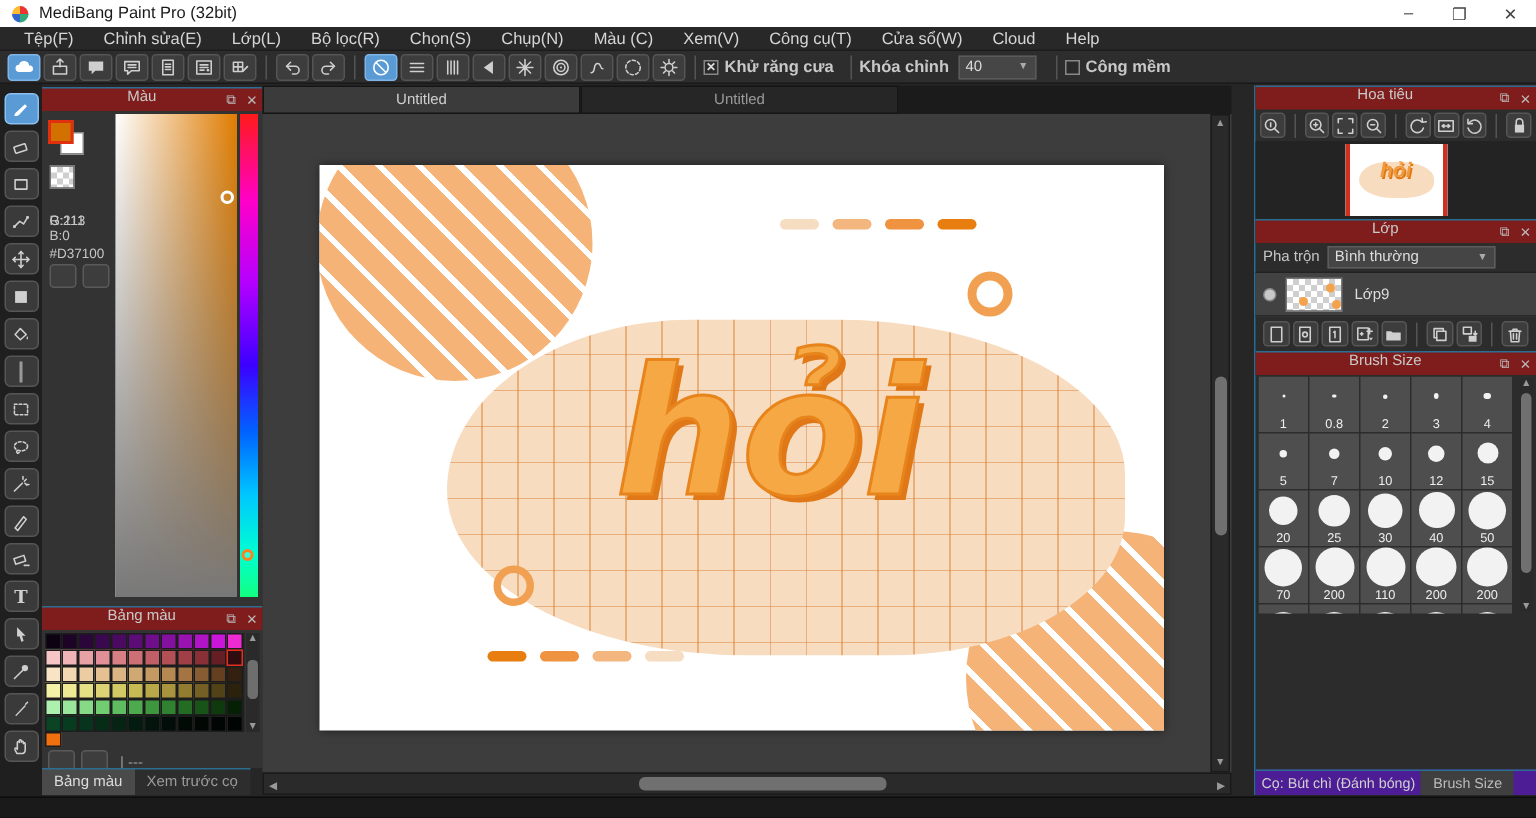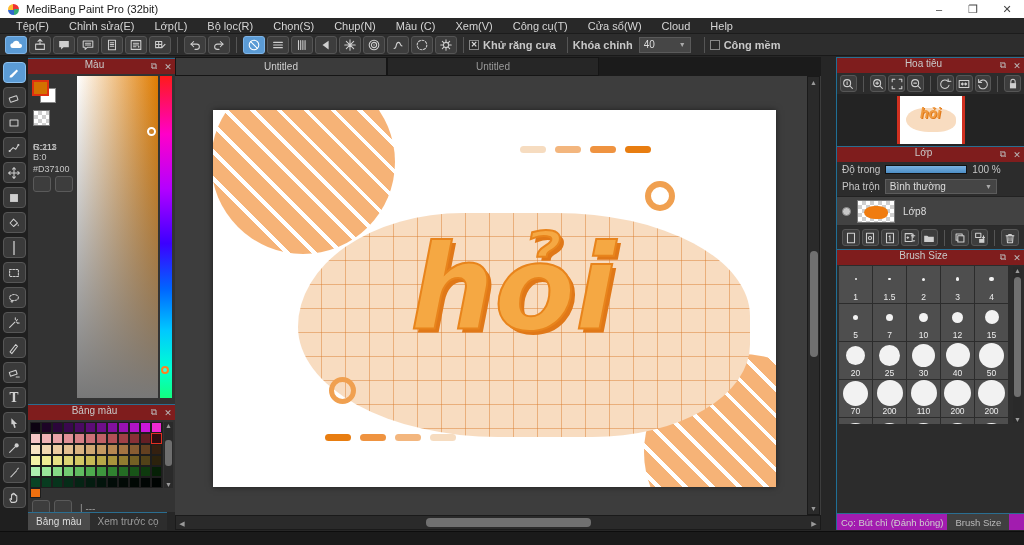--- a/index.html
+++ b/index.html
@@ -111,21 +111,21 @@
   .lname{font-size:10px;color:#ddd;white-space:nowrap;}
   #layer-actions{display:flex;align-items:center;padding:3px 4px;}
   .labtn{width:19px;height:17px;background:#3d3d3d;border:1px solid #565656;border-radius:3px;display:flex;align-items:center;justify-content:center;color:#cfcfcf;margin:0 1px;}
 
   
   #brush-grid{position:relative;margin:1px 0 0 2px;width:170px;height:158px;overflow:hidden;background:#2c2c2c;}
   .bcell{position:absolute;width:33px;height:37px;background:#4e4e4e;display:flex;flex-direction:column;align-items:center;justify-content:flex-end;}
   .bcircle{background:#f2f2f2;border-radius:50%;margin:auto;}
   .blabel{font-size:8.5px;color:#eee;height:11px;}
   #brush-scroll{position:absolute;right:2px;top:18px;width:9px;height:158px;background:#2a2a2a;}
-  #brush-status{position:absolute;left:0px;top:456px;width:188px;height:17px;background:#a21caf;display:flex;border-top:1px solid #2a6e91;}
+  #brush-status{position:absolute;left:0px;top:456px;width:188px;height:17px;background:#4c1d95;display:flex;border-top:1px solid #2a6e91;}
   #brush-status .stext{padding:0 4px;display:flex;align-items:center;font-size:9.5px;color:#cfcfcf;}
   #brush-status .stab{padding:0 8px;display:flex;align-items:center;font-size:9.5px;color:#bbb;background:#3f3f3f;}
 
   #bottombar{position:absolute;left:0;top:531px;width:1024px;height:14px;background:#1a1a1a;border-top:1px solid #0d0d0d;}
   svg{display:block;}
 </style>
 </head>
 <body>
 
 <div id="app">
@@ -713,40 +713,35 @@
     </div>
 
     <div id="panel-layers">
       <div class="phead">
         <span class="phicon"></span>
         <span class="ptitle">Lớp</span>
         <span class="phicon">⧉</span>
         <span class="phicon">✕</span>
       </div>
       <div class="row">
-        <span>Độ trong</span>
-        <div id="opacity-track">
-            <div id="opacity-fill"></div>
-          </div>
-        <span>100 %</span>
-      </div>
-      <div class="row">
         <span>Pha trộn</span>
         <div id="blend-dd">
           <span>Bình thường</span>
             <span class="caret">▼</span>
         </div>
       </div>
       <div id="layer-list">
           <div class="lrow">
             <span class="vis-dot"></span>
             <span class="lthumb">
-              <span class="oblob"></span>
-            </span>
-            <span class="lname">Lớp8</span>
+              <span class="odot" style="left: 26px; top: 3px;"></span>
+              <span class="odot" style="left: 8px; top: 12px;"></span>
+              <span class="odot" style="left: 30px; top: 14px;"></span>
+            </span>
+            <span class="lname">Lớp9</span>
           </div>
         </div>
       <div id="layer-actions">
           <span class="labtn">
             <span>
               <svg viewBox="0 0 16 16" width="14" height="14" fill="none" stroke="currentColor" stroke-width="1.2" stroke-linecap="round" stroke-linejoin="round">
                 <rect x="4" y="2.5" width="8" height="11"></rect>
               </svg>
             </span>
           </span>
@@ -820,21 +815,21 @@
         <span class="phicon">⧉</span>
         <span class="phicon">✕</span>
       </div>
       <div id="brush-grid">
           <div class="bcell" style="left: 0px; top: 0px;">
             <span class="bcircle" style="width: 2px; height: 2px;"></span>
             <span class="blabel">1</span>
           </div>
           <div class="bcell" style="left: 34px; top: 0px;">
             <span class="bcircle" style="width: 2.5px; height: 2.5px;"></span>
-            <span class="blabel">1.5</span>
+            <span class="blabel">0.8</span>
           </div>
           <div class="bcell" style="left: 68px; top: 0px;">
             <span class="bcircle" style="width: 3px; height: 3px;"></span>
             <span class="blabel">2</span>
           </div>
           <div class="bcell" style="left: 102px; top: 0px;">
             <span class="bcircle" style="width: 3.5px; height: 3.5px;"></span>
             <span class="blabel">3</span>
           </div>
           <div class="bcell" style="left: 136px; top: 0px;">

